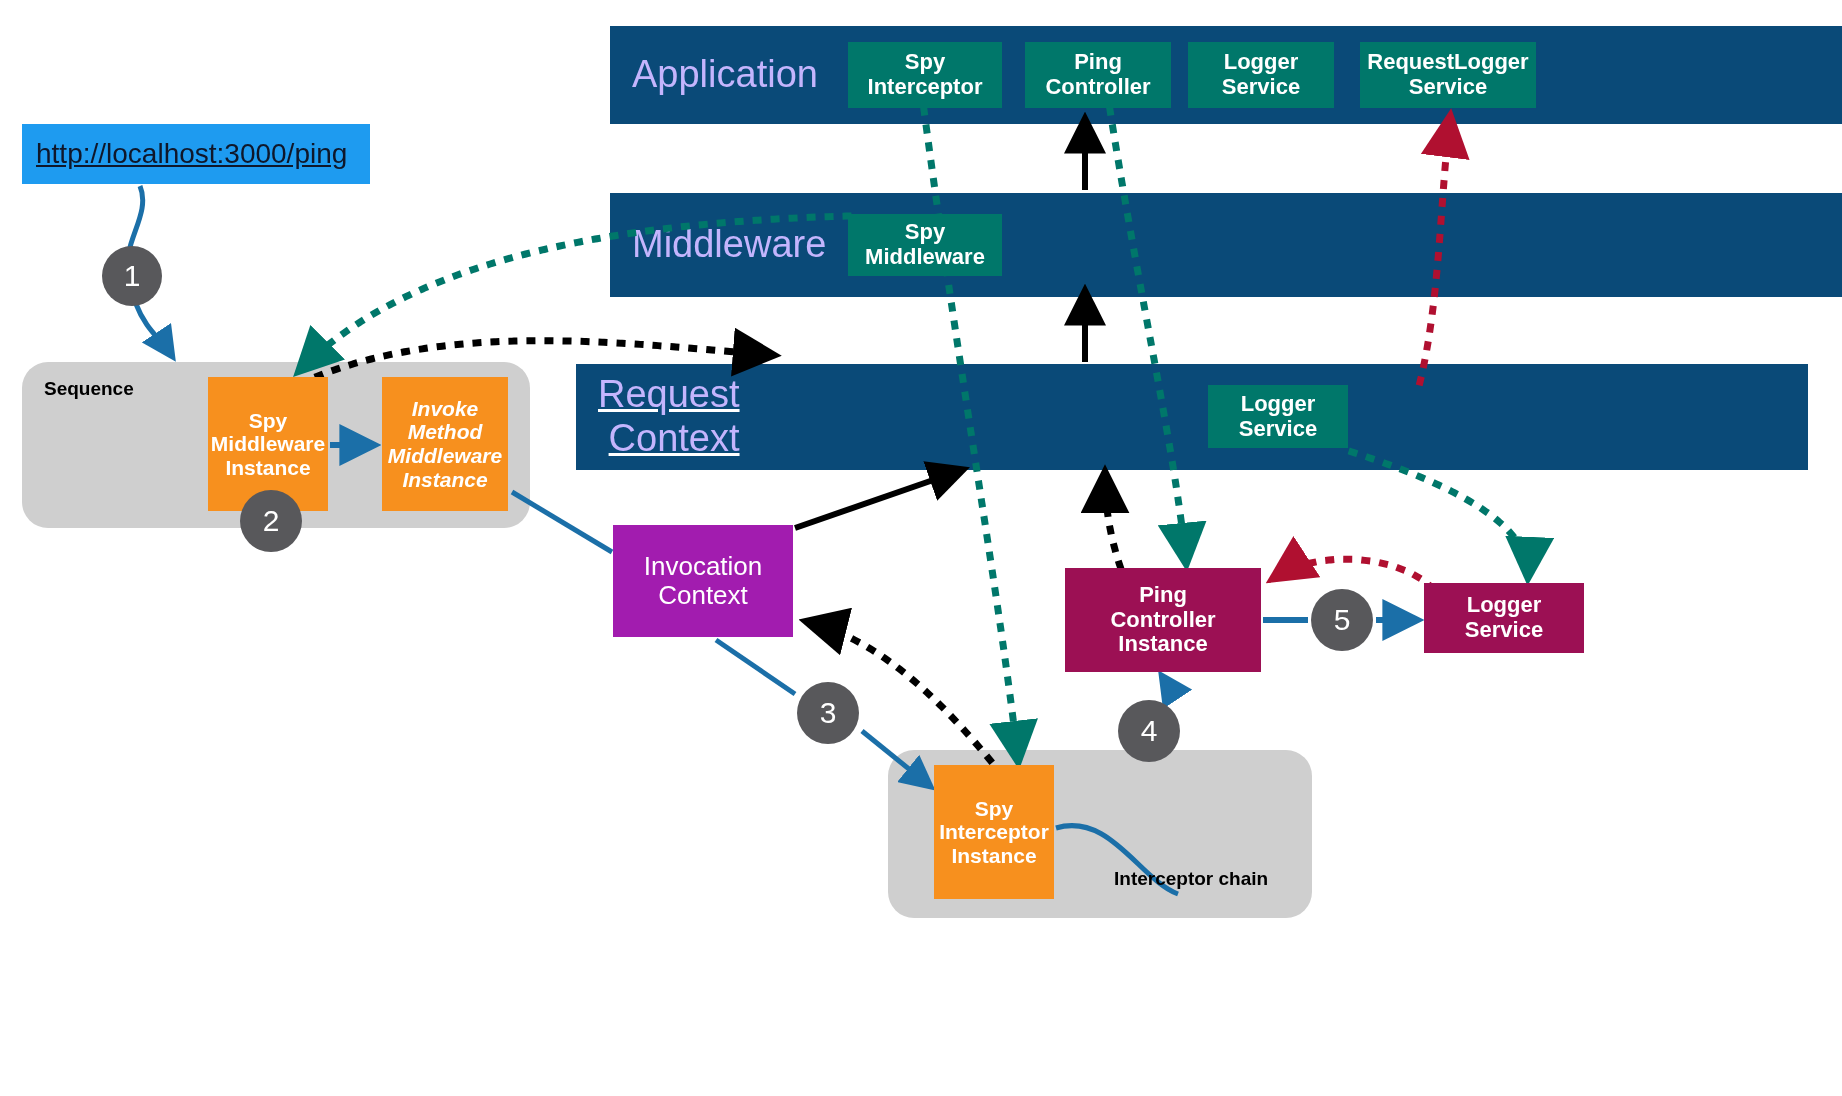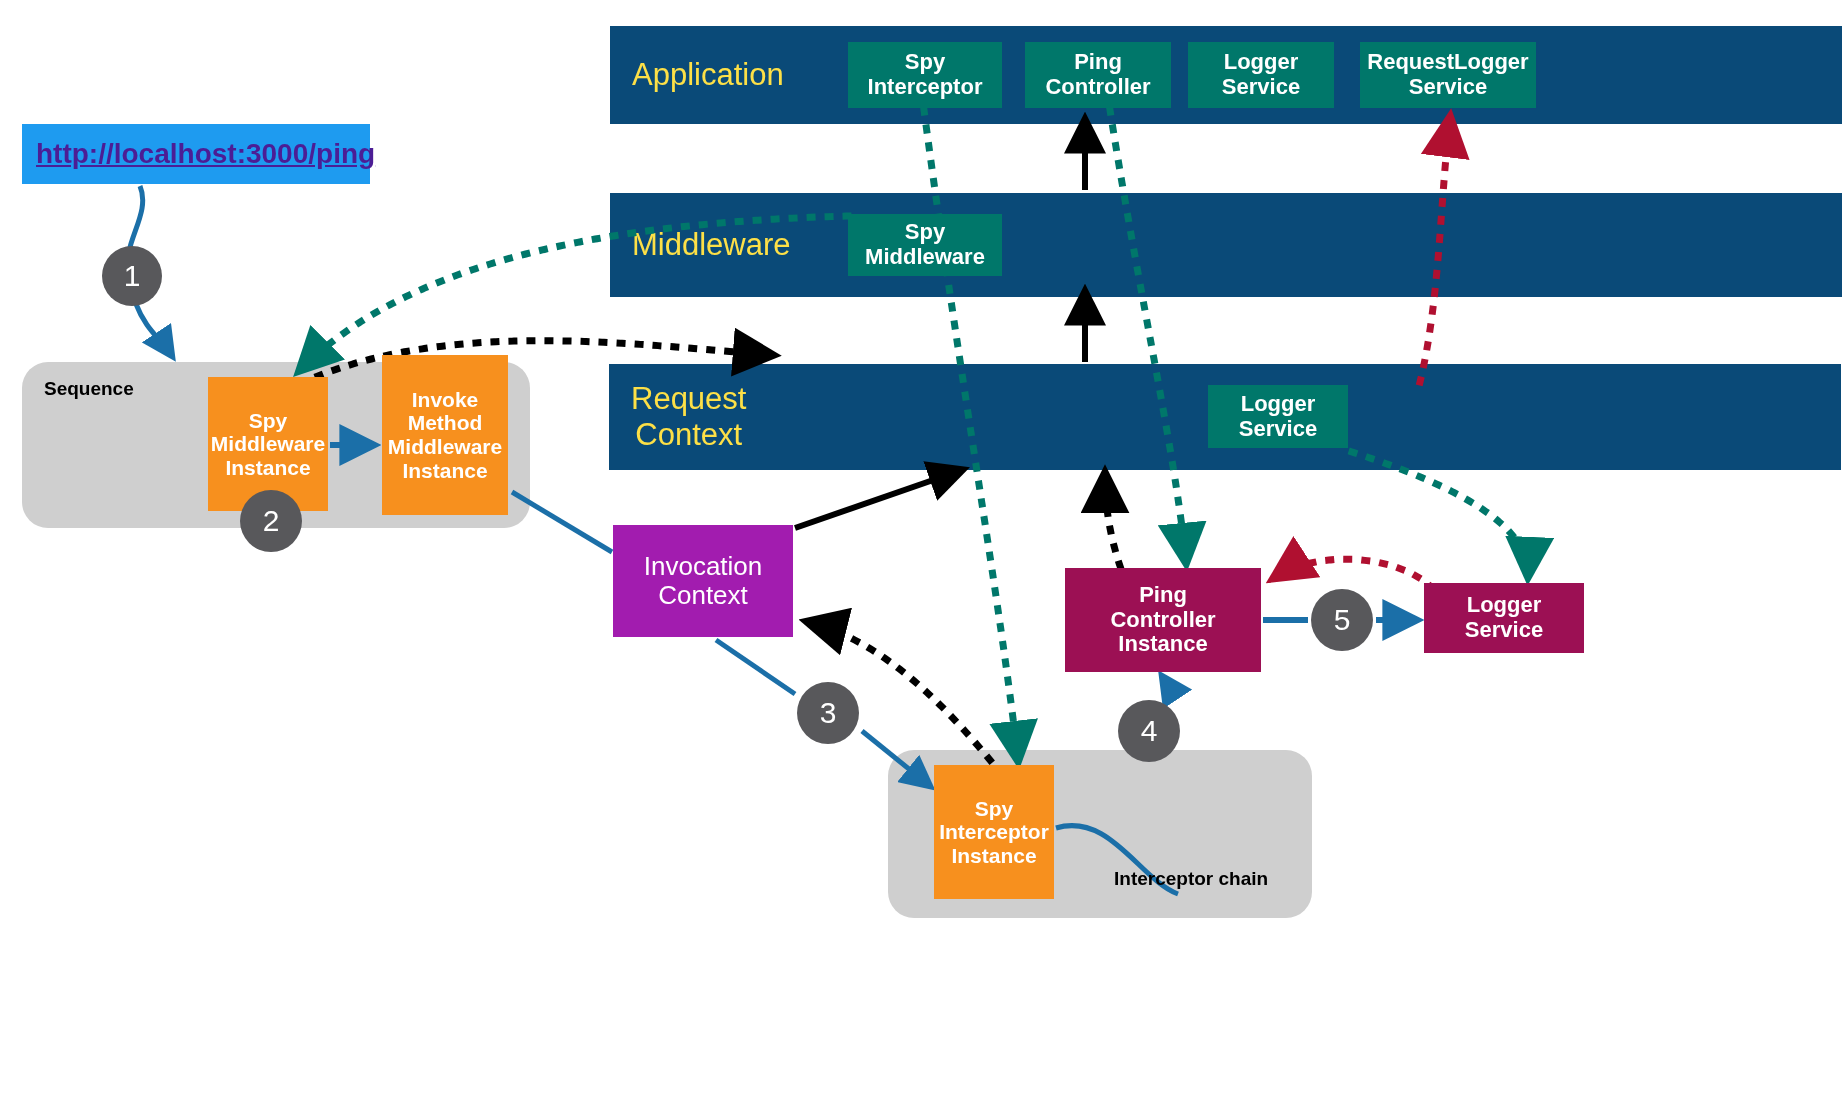--- a/index.html
+++ b/index.html
@@ -36,25 +36,25 @@
     z-index: 10;
   }
   
   .layer-bar {
     background: #0a4a78;
     justify-content: flex-start;
     align-items: center;
     z-index: 4;
   }
   .layer-title {
-    font-size: 31px;
-    font-weight: normal;
-    color: #fde047;
+    font-size: 38px;
+    font-weight: normal;
+    color: #c4b5fd;
     padding-left: 22px;
-    text-align: center;
+    text-align: right;
     line-height: 1.15;
     white-space: pre-line;
   }
   
   .teal-box {
     background: #00776a;
     font-size: 22px;
     z-index: 12;
   }
   
@@ -91,23 +91,23 @@
     z-index: 11;
     white-space: nowrap;
   }
   
   .url-box {
     background: #1e9bf0;
     justify-content: flex-start;
     z-index: 12;
   }
   .url-text {
-    color: #4c1d95;
+    color: #0f172a;
     font-size: 28px;
-    font-weight: bold;
+    font-weight: normal;
     text-decoration: underline;
     padding-left: 14px;
     white-space: nowrap;
   }
   
   .badge {
     position: absolute;
     border-radius: 50%;
     background: #58585b;
     color: #ffffff;
@@ -128,42 +128,42 @@
   <div class="group-box" style="left:888px; top:750px; width:424px; height:168px;"></div>
 
   <div class="node layer-bar" style="left:610px; top:26px; width:1232px; height:98px;">
     <span class="layer-title">Application</span>
   </div>
 
   <div class="node layer-bar" style="left:610px; top:193px; width:1232px; height:104px;">
     <span class="layer-title">Middleware</span>
   </div>
 
-  <div class="node layer-bar" style="left:609px; top:364px; width:1232px; height:106px;">
+  <div class="node layer-bar" style="left:576px; top:364px; width:1232px; height:106px;text-decoration:underline;">
     <span class="layer-title">Request<br>Context</span>
   </div>
 
   <div class="node teal-box" style="left:848px; top:42px; width:154px; height:66px;">Spy<br>Interceptor</div>
   <div class="node teal-box" style="left:1025px; top:42px; width:146px; height:66px;">Ping<br>Controller</div>
   <div class="node teal-box" style="left:1188px; top:42px; width:146px; height:66px;">Logger<br>Service</div>
   <div class="node teal-box" style="left:1360px; top:42px; width:176px; height:66px;">RequestLogger<br>Service</div>
 
   <div class="node teal-box" style="left:848px; top:214px; width:154px; height:62px;">Spy<br>Middleware</div>
 
   <div class="node teal-box" style="left:1208px; top:385px; width:140px; height:63px;">Logger<br>Service</div>
 
   <div class="node url-box" style="left:22px; top:124px; width:348px; height:60px;">
     <span class="url-text">http://localhost:3000/ping</span>
   </div>
 
   <div class="group-label" style="left:44px; top:378px;">Sequence</div>
 
   <div class="node orange-box" style="left:208px; top:377px; width:120px; height:134px;">Spy<br>Middleware<br>Instance</div>
 
-  <div class="node orange-box" style="left:382px; top:355px; width:126px; height:160px;">Invoke<br>Method<br>Middleware<br>Instance</div>
+  <div class="node orange-box" style="left:382px; top:377px; width:126px; height:134px;font-style:italic;">Invoke<br>Method<br>Middleware<br>Instance</div>
 
   <div class="node navy-box" style="left:613px; top:525px; width:180px; height:112px;">Invocation<br>Context</div>
 
   <div class="group-label" style="left:1114px; top:868px;">Interceptor chain</div>
 
   <div class="node orange-box" style="left:934px; top:765px; width:120px; height:134px;">Spy<br>Interceptor<br>Instance</div>
 
   <div class="node magenta-box" style="left:1065px; top:568px; width:196px; height:104px;">Ping<br>Controller<br>Instance</div>
 
   <div class="node magenta-box" style="left:1424px; top:583px; width:160px; height:70px;">Logger<br>Service</div>

